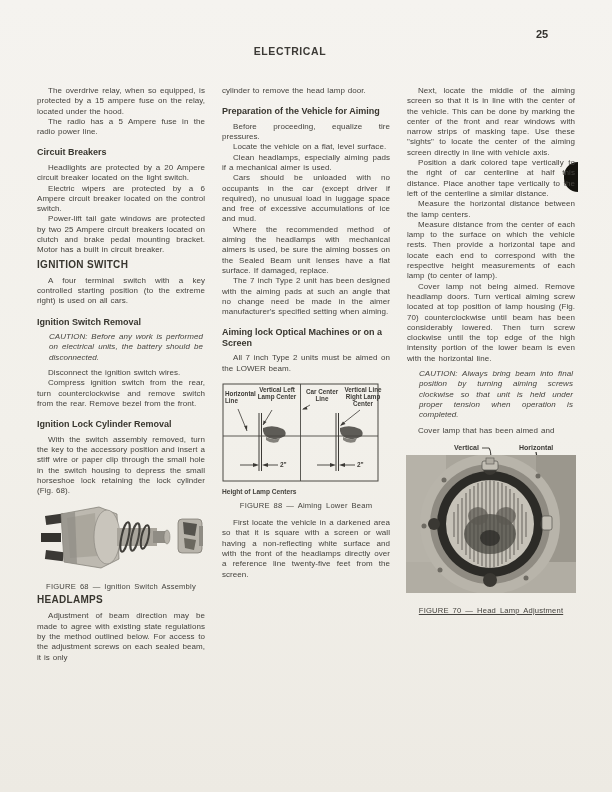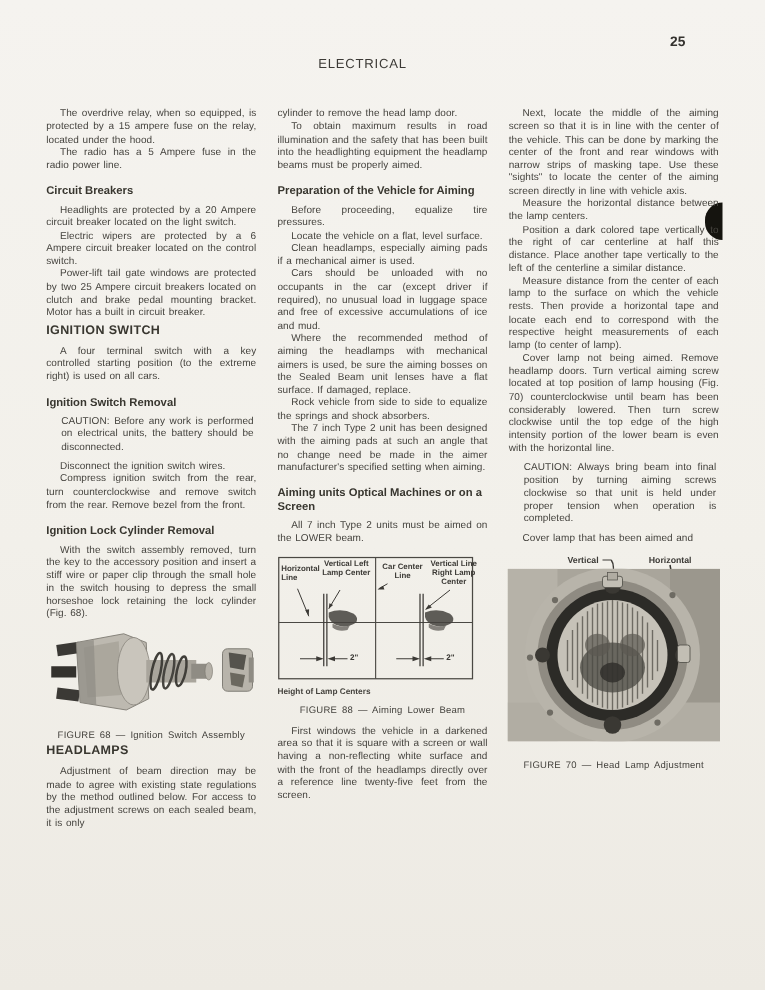--- a/index.html
+++ b/index.html
@@ -4,21 +4,21 @@
 <style>
   html,body { margin:0; padding:0; background:#888; }
   .page {
     position:relative; width:612px; height:792px; margin:0 auto;
     background:linear-gradient(180deg,#f5f3ef 0%,#f2f0ea 55%,#edeae3 100%);
     font-family:"Liberation Sans", sans-serif;
     color:#45433e; overflow:hidden;
   }
   .page-header-title {
     position:absolute; top:45px; left:0; width:580px; text-align:center;
-    font-size:10.5px; font-weight:normal; letter-spacing:0.6px; color:#3c3a36;
+    font-size:10.5px; font-weight:bold; letter-spacing:0.6px; color:#3c3a36;
   }
   .page-number {
     position:absolute; top:28px; left:536px; font-size:11px; font-weight:bold; color:#34322e;
   }
   .edge-tab {
     position:absolute; top:162px; left:564px; width:14px; height:30px;
     background:#15140f; border-radius:14px 0 0 14px;
   }
   .col { position:absolute; top:86px; width:168px; }
   .col-1 { left:37px; }
@@ -31,38 +31,38 @@
   .col p.noindent { text-indent:0; }
   .h-major {
     font-size:10px; font-weight:bold; color:#38362f;
     margin:3px 0 6px; letter-spacing:0.3px; line-height:11px;
   }
   .h-minor {
     font-size:9px; font-weight:bold; color:#38362f;
     margin:10px 0 5px; line-height:10.5px;
   }
   .caution {
-    margin:5px 2px 5px 12px !important; text-indent:0 !important;
+    font-style:italic; margin:5px 2px 5px 12px !important; text-indent:0 !important;
   }
   .figure { margin-top:8px; position:relative; }
   .caption {
     font-size:7.6px; color:#45433e; text-align:center;
     margin:6px 0 0; word-spacing:1.6px; letter-spacing:0.2px; white-space:nowrap;
   }
   .diagram-wrap { position:relative; width:168px; height:102px; margin-top:9px; }
   .diagram-wrap svg { position:absolute; left:0; top:0; }
   .diag-label {
     position:absolute; font-size:6.3px; font-weight:bold; line-height:7.2px;
     color:#3c3a36; text-align:center;
   }
   .diag-dim {
     position:absolute; font-size:6.5px; font-weight:bold; color:#3c3a36;
   }
   .sub-label { font-size:6.6px; font-weight:bold; margin:3px 0 0; color:#45433e; }
-  .fig70-wrap { position:relative; width:170px; margin:6px 0 0 -1px; }
+  .fig70-wrap { position:relative; width:170px; margin:6px 0 0 -1px;text-decoration:underline; }
 </style>
 </head>
 <body>
 
 <div class="page">
 
   <div class="page-header-title">ELECTRICAL</div>
   <div class="page-number">25</div>
   <div class="edge-tab"></div>
 
@@ -108,30 +108,28 @@
       </svg>
       <div class="caption">FIGURE 68 — Ignition Switch Assembly</div>
     </div>
 
     <div class="h-major">HEADLAMPS</div>
     <p>Adjustment of beam direction may be made to agree with existing state regulations by the method outlined below. For access to the adjustment screws on each sealed beam, it is only</p>
   </div>
 
   <div class="col col-2">
     <p class="noindent">cylinder to remove the head lamp door.</p>
-    <p>To obtain maximum results in road illumination and the safety that has been built into the headlighting equipment the headlamp beams must be properly aimed.</p>
     <div class="h-minor">Preparation of the Vehicle for Aiming</div>
     <p>Before proceeding, equalize tire pressures.</p>
     <p>Locate the vehicle on a flat, level surface.</p>
     <p>Clean headlamps, especially aiming pads if a mechanical aimer is used.</p>
     <p>Cars should be unloaded with no occupants in the car (except driver if required), no unusual load in luggage space and free of excessive accumulations of ice and mud.</p>
     <p>Where the recommended method of aiming the headlamps with mechanical aimers is used, be sure the aiming bosses on the Sealed Beam unit lenses have a flat surface. If damaged, replace.</p>
-    <p>Rock vehicle from side to side to equalize the springs and shock absorbers.</p>
     <p>The 7 inch Type 2 unit has been designed with the aiming pads at such an angle that no change need be made in the aimer manufacturer's specified setting when aiming.</p>
-    <div class="h-minor">Aiming units Optical Machines or on a Screen</div>
+    <div class="h-minor">Aiming lock Optical Machines or on a Screen</div>
     <p>All 7 inch Type 2 units must be aimed on the LOWER beam.</p>
 
     <div class="figure">
       <div class="diagram-wrap">
         <svg width="168" height="102" viewBox="0 0 168 102">
           <rect x="1" y="1" width="155" height="97" fill="none" stroke="#4a4843" stroke-width="1"></rect>
           <line x1="1" y1="53" x2="156" y2="53" stroke="#4a4843" stroke-width="0.9"></line>
           <line x1="78.5" y1="1" x2="78.5" y2="98" stroke="#4a4843" stroke-width="0.9"></line>
 
           <line x1="37" y1="30" x2="37" y2="88" stroke="#3c3a36" stroke-width="1"></line>
@@ -167,27 +165,27 @@
         <div class="diag-label" style="left:30px; top:3px; width:50px;">Vertical Left Lamp Center</div>
         <div class="diag-label" style="left:80px; top:5px; width:40px;">Car Center Line</div>
         <div class="diag-label" style="left:117px; top:3px; width:48px;">Vertical Line Right Lamp Center</div>
         <span class="diag-dim" style="left:58px; top:78px;">2"</span>
         <span class="diag-dim" style="left:135px; top:78px;">2"</span>
       </div>
       <div class="sub-label">Height of Lamp Centers</div>
       <div class="caption">FIGURE 88 — Aiming Lower Beam</div>
     </div>
 
-    <p style="margin-top:8px;">First windows the vehicle in a darkened area so that it is square with a screen or wall having a non-reflecting white surface and with the front of the headlamps directly over a reference line twenty-five feet from the screen.</p>
+    <p style="margin-top:8px;">First locate the vehicle in a darkened area so that it is square with a screen or wall having a non-reflecting white surface and with the front of the headlamps directly over a reference line twenty-five feet from the screen.</p>
   </div>
 
   <div class="col col-3">
     <p>Next, locate the middle of the aiming screen so that it is in line with the center of the vehicle. This can be done by marking the center of the front and rear windows with narrow strips of masking tape. Use these "sights" to locate the center of the aiming screen directly in line with vehicle axis.</p>
+    <p>Position a dark colored tape vertically to the right of car centerline at half this distance. Place another tape vertically to the left of the centerline a similar distance.</p>
     <p>Measure the horizontal distance between the lamp centers.</p>
-    <p>Position a dark colored tape vertically to the right of car centerline at half this distance. Place another tape vertically to the left of the centerline a similar distance.</p>
     <p>Measure distance from the center of each lamp to the surface on which the vehicle rests. Then provide a horizontal tape and locate each end to correspond with the respective height measurements of each lamp (to center of lamp).</p>
     <p>Cover lamp not being aimed. Remove headlamp doors. Turn vertical aiming screw located at top position of lamp housing (Fig. 70) counterclockwise until beam has been considerably lowered. Then turn screw clockwise until the top edge of the high intensity portion of the lower beam is even with the horizontal line.</p>
     <p class="caution">CAUTION: Always bring beam into final position by turning aiming screws clockwise so that unit is held under proper tension when operation is completed.</p>
     <p>Cover lamp that has been aimed and</p>
 
     <div class="figure fig70-wrap">
       <svg width="170" height="154" viewBox="0 0 170 154">
         <defs>
           <clipPath id="photoClip">
               <rect x="0" y="13" width="170" height="138"></rect>

